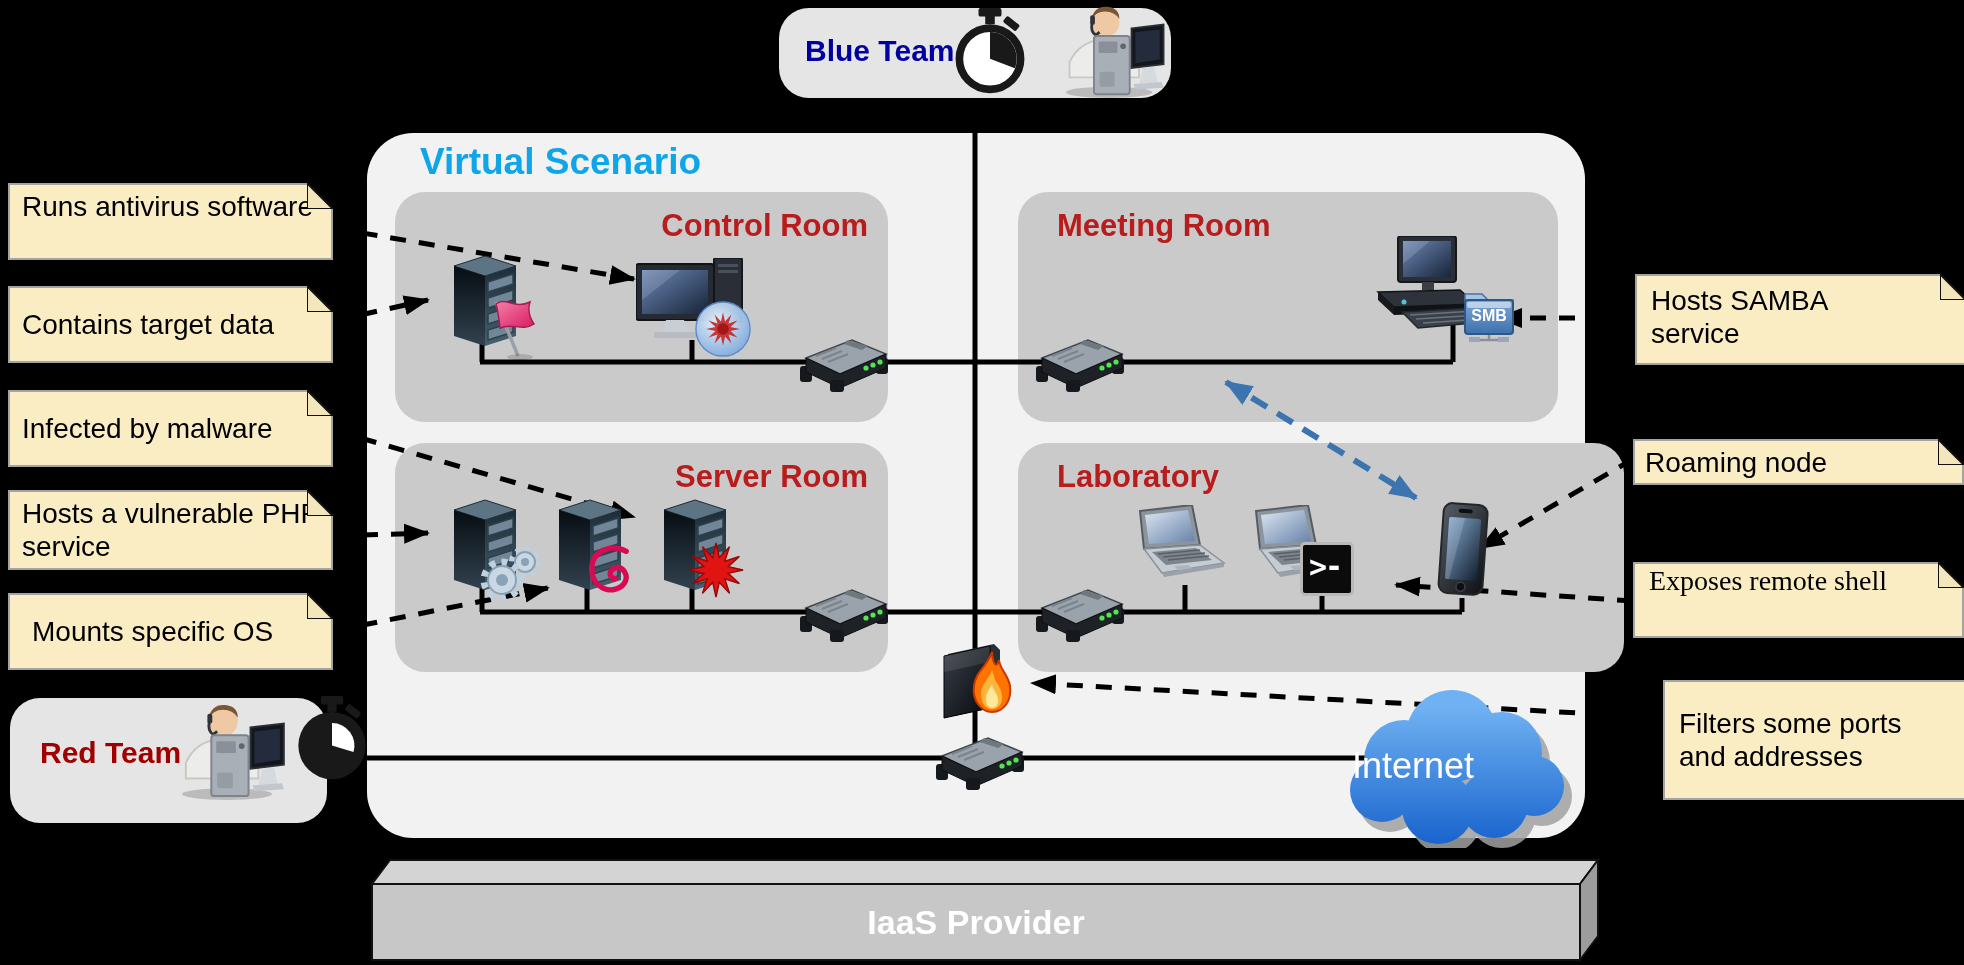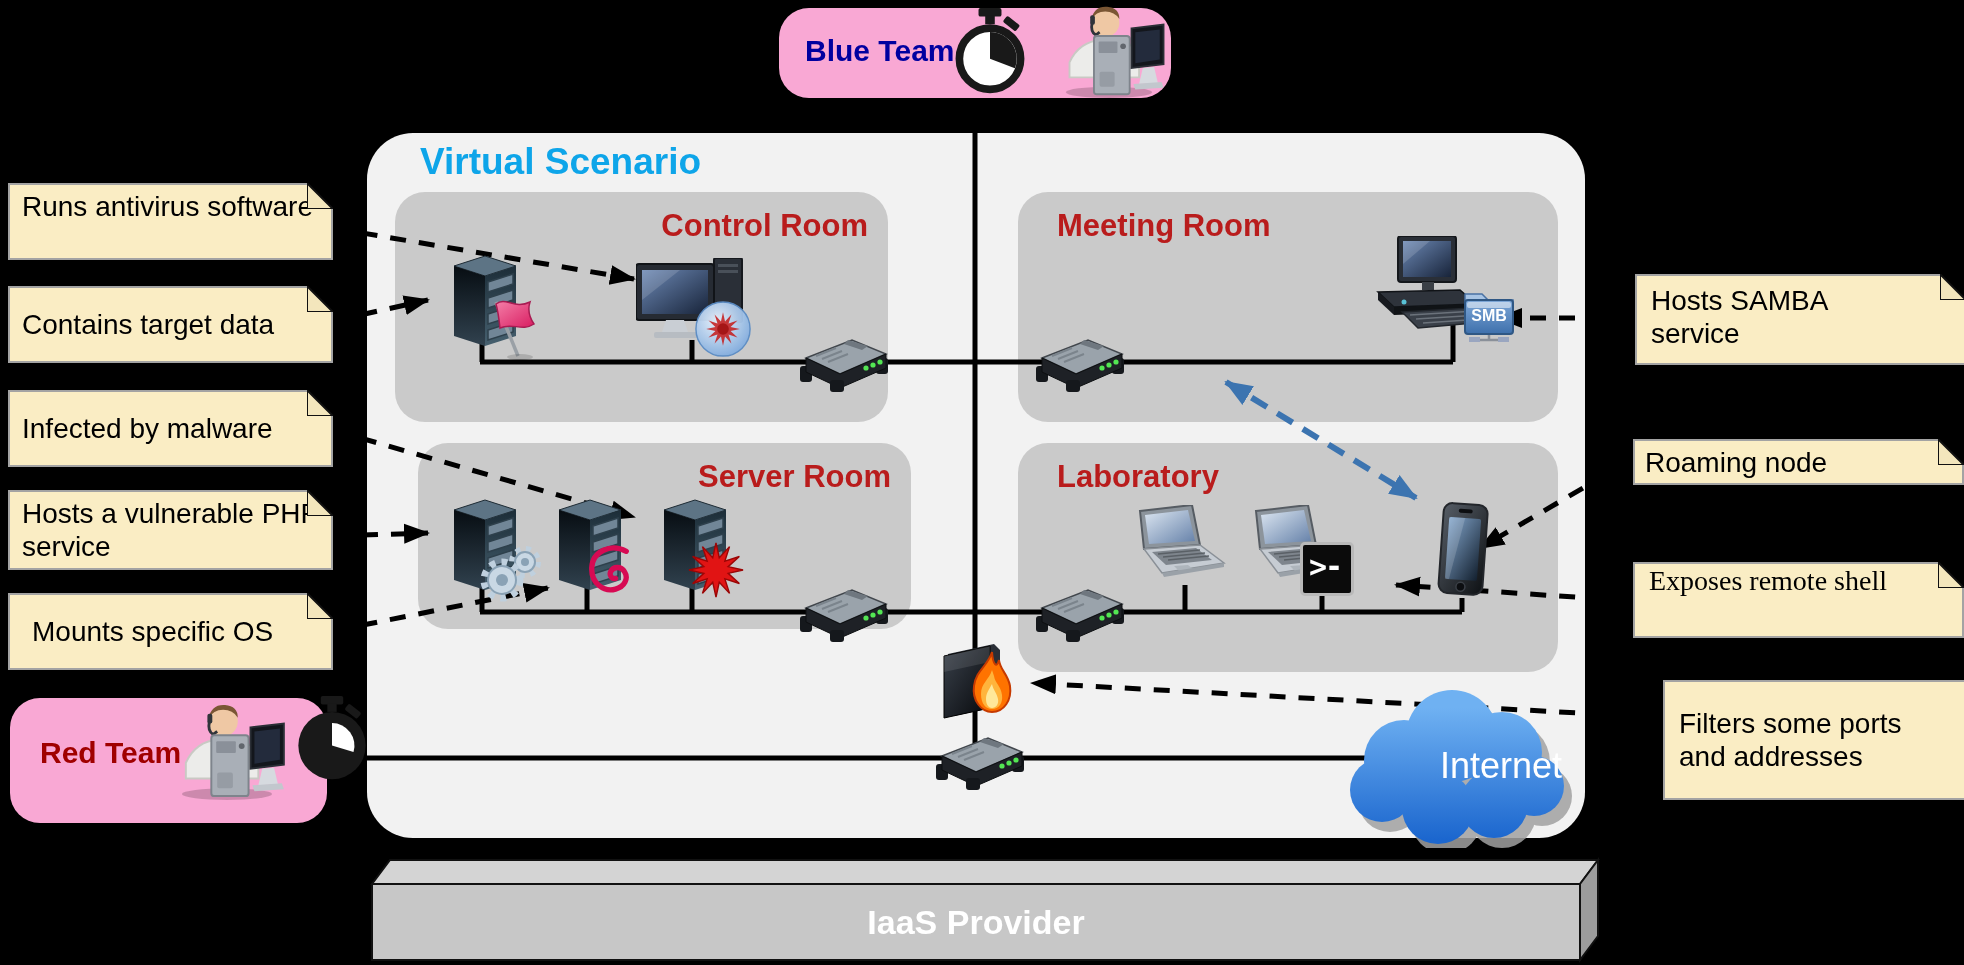--- a/index.html
+++ b/index.html
@@ -3,32 +3,32 @@
 <meta charset="utf-8">
 <style>
   html,body{margin:0;padding:0;background:#000;}
   #canvas{position:relative;width:1964px;height:965px;background:#000;overflow:hidden;
           font-family:"Liberation Sans", sans-serif;}
   .abs{position:absolute;}
   .scenario{background:#F2F2F2;border-radius:46px;}
   .room{background:#CACACA;border-radius:30px;}
   .room-title{font-size:31px;font-weight:bold;color:#b91c1c;}
   .big-title{font-size:37px;font-weight:bold;color:#0ea5e9;}
-  .teambox{background:#f9a8d4;border-radius:30px;}
+  .teambox{background:#e5e5e5;border-radius:30px;}
   .team-label{font-size:30px;font-weight:bold;}
   .note{background:#FAEDC4;border:2px solid #a3a3a3;color:#000;font-size:28px;line-height:33px;box-sizing:border-box;}
   .note .fold{position:absolute;top:-2px;right:-2px;width:26px;height:26px;}
   .vcenter{display:flex;align-items:center;}
   .dev{position:absolute;}
   .dev svg{display:block;width:100%;height:100%;}
   .terminal-badge{background:#0B0B0B;border:3px solid #B9B9B9;border-radius:5px;color:#fff;
       font-family:"DejaVu Sans Mono", monospace;font-weight:bold;font-size:30px;line-height:44px;
       padding-left:6px;box-sizing:border-box;letter-spacing:-2px;}
   .smb-label{color:#fff;font-size:16px;font-weight:bold;text-align:center;}
-  .internet-label{color:#fff;font-size:36px;text-align:right;}
+  .internet-label{color:#fff;font-size:36px;text-align:left;}
   .iaas-label{font-size:34px;font-weight:bold;color:#ffffff;text-align:center;}
 </style>
 </head>
 <body>
 
 <svg width="0" height="0" style="position:absolute">
   <defs>
     <linearGradient id="gServL" x1="0" y1="0" x2="0" y2="1">
         <stop offset="0" stop-color="#070D12"></stop>
         <stop offset="1" stop-color="#31424F"></stop>
@@ -259,24 +259,24 @@
 
   <div class="abs scenario" style="left:367px;top:133px;width:1218px;height:705px;"></div>
   <div class="abs big-title" style="left:420px;top:141px;">Virtual Scenario</div>
 
   <div class="abs room" style="left:395px;top:192px;width:493px;height:230px;">
     <div class="room-title" style="position:absolute;right:20px;top:16px;">Control Room</div>
   </div>
   <div class="abs room" style="left:1018px;top:192px;width:540px;height:230px;">
     <div class="room-title" style="position:absolute;left:39px;top:16px;">Meeting Room</div>
   </div>
-  <div class="abs room" style="left:418px;top:443px;width:493px;height:186px;text-align:center;">
+  <div class="abs room" style="left:395px;top:443px;width:493px;height:229px;text-align:center;">
     <div class="room-title" style="position:absolute;right:20px;top:16px;">Server Room</div>
   </div>
-  <div class="abs room" style="left:1018px;top:443px;width:540px;height:229px;">
+  <div class="abs room" style="left:1018px;top:443px;width:606px;height:229px;">
     <div class="room-title" style="position:absolute;left:39px;top:16px;">Laboratory</div>
   </div>
 
   <svg class="abs" style="left:367px;top:855px;" width="1240" height="110" viewBox="0 0 1240 110">
     <polygon points="5,29 23,5 1231,5 1213,29" fill="#D4D4D4" stroke="#111" stroke-width="2"></polygon>
     <polygon points="1213,29 1231,5 1231,81 1213,105" fill="#9C9C9C" stroke="#111" stroke-width="2"></polygon>
     <rect x="5" y="29" width="1208" height="76" fill="#C7C7C7" stroke="#111" stroke-width="2"></rect>
   </svg>
   <div class="abs iaas-label" style="left:372px;top:903px;width:1208px;">IaaS Provider</div>
 

